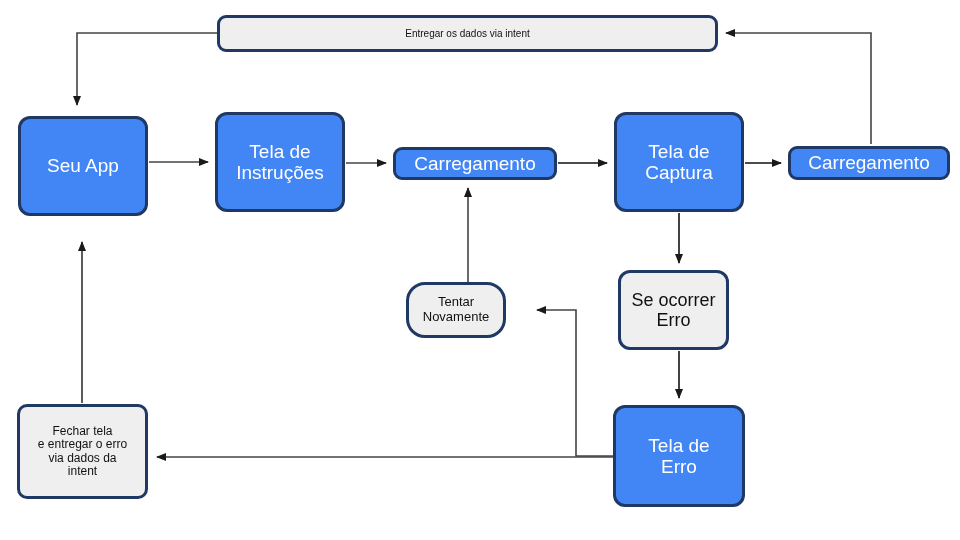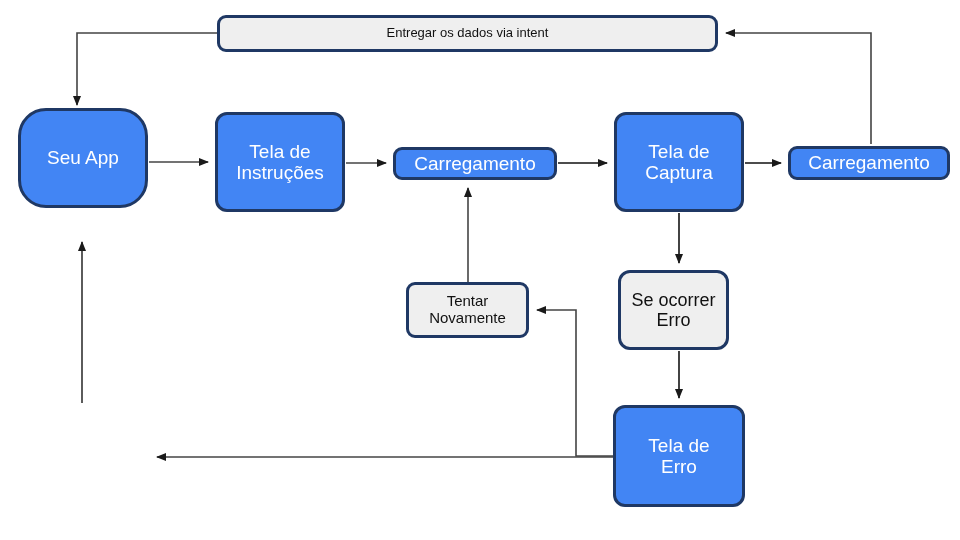--- a/index.html
+++ b/index.html
@@ -44,27 +44,27 @@
   .node.blue {
     background: #4285f4;
     color: #ffffff;
     border-width: 3px;
   }
   .node.gray {
     background: #efefef;
     color: #111111;
     border-width: 3px;
   }
-  .n-seu-app       { left:18px;  top:108px; width:130px; height:100px; font-size:19px;border-radius:28px; }
+  .n-seu-app       { left:18px;  top:116px; width:130px; height:100px; font-size:19px; }
   .n-instrucoes    { left:215px; top:112px; width:130px; height:100px; font-size:19px; }
   .n-carregamento1 { left:393px; top:147px; width:164px; height:33px;  font-size:19px; border-radius:9px; }
   .n-captura       { left:614px; top:112px; width:130px; height:100px; font-size:19px; }
   .n-carregamento2 { left:788px; top:146px; width:162px; height:34px;  font-size:19px; border-radius:9px; }
-  .n-entregar      { left:217px; top:15px;  width:501px; height:37px;  font-size:13px; border-radius:9px; }
-  .n-tentar        { left:406px; top:282px; width:123px; height:56px;  font-size:15px; border-radius:9px; }
+  .n-entregar      { left:217px; top:15px;  width:501px; height:37px;  font-size:10px; border-radius:9px; }
+  .n-tentar        { left:406px; top:282px; width:100px; height:56px;  font-size:13px; border-radius:19px; }
   .n-erro-cond     { left:618px; top:270px; width:111px; height:80px;  font-size:18px; }
   .n-tela-erro     { left:613px; top:405px; width:132px; height:102px; font-size:19px; }
   .n-fechar        { left:17px;  top:404px; width:131px; height:95px;  font-size:12px; border-radius:10px; }
 </style>
 </head>
 <body>
 
 <div id="canvas">
 
   <svg class="edges" viewBox="0 0 960 540" xmlns="http://www.w3.org/2000/svg">
@@ -106,14 +106,18 @@
   <div class="node blue n-carregamento1">Carregamento</div>
   <div class="node blue n-captura">Tela de
 Captura</div>
   <div class="node blue n-carregamento2">Carregamento</div>
   <div class="node gray n-tentar">Tentar
 Novamente</div>
   <div class="node gray n-erro-cond">Se ocorrer
 Erro</div>
   <div class="node blue n-tela-erro">Tela de
 Erro</div>
+  <div class="node gray n-fechar">Fechar tela
+e entregar o erro
+via dados da
+intent</div>
 
 </div>
 
 </body></html>

